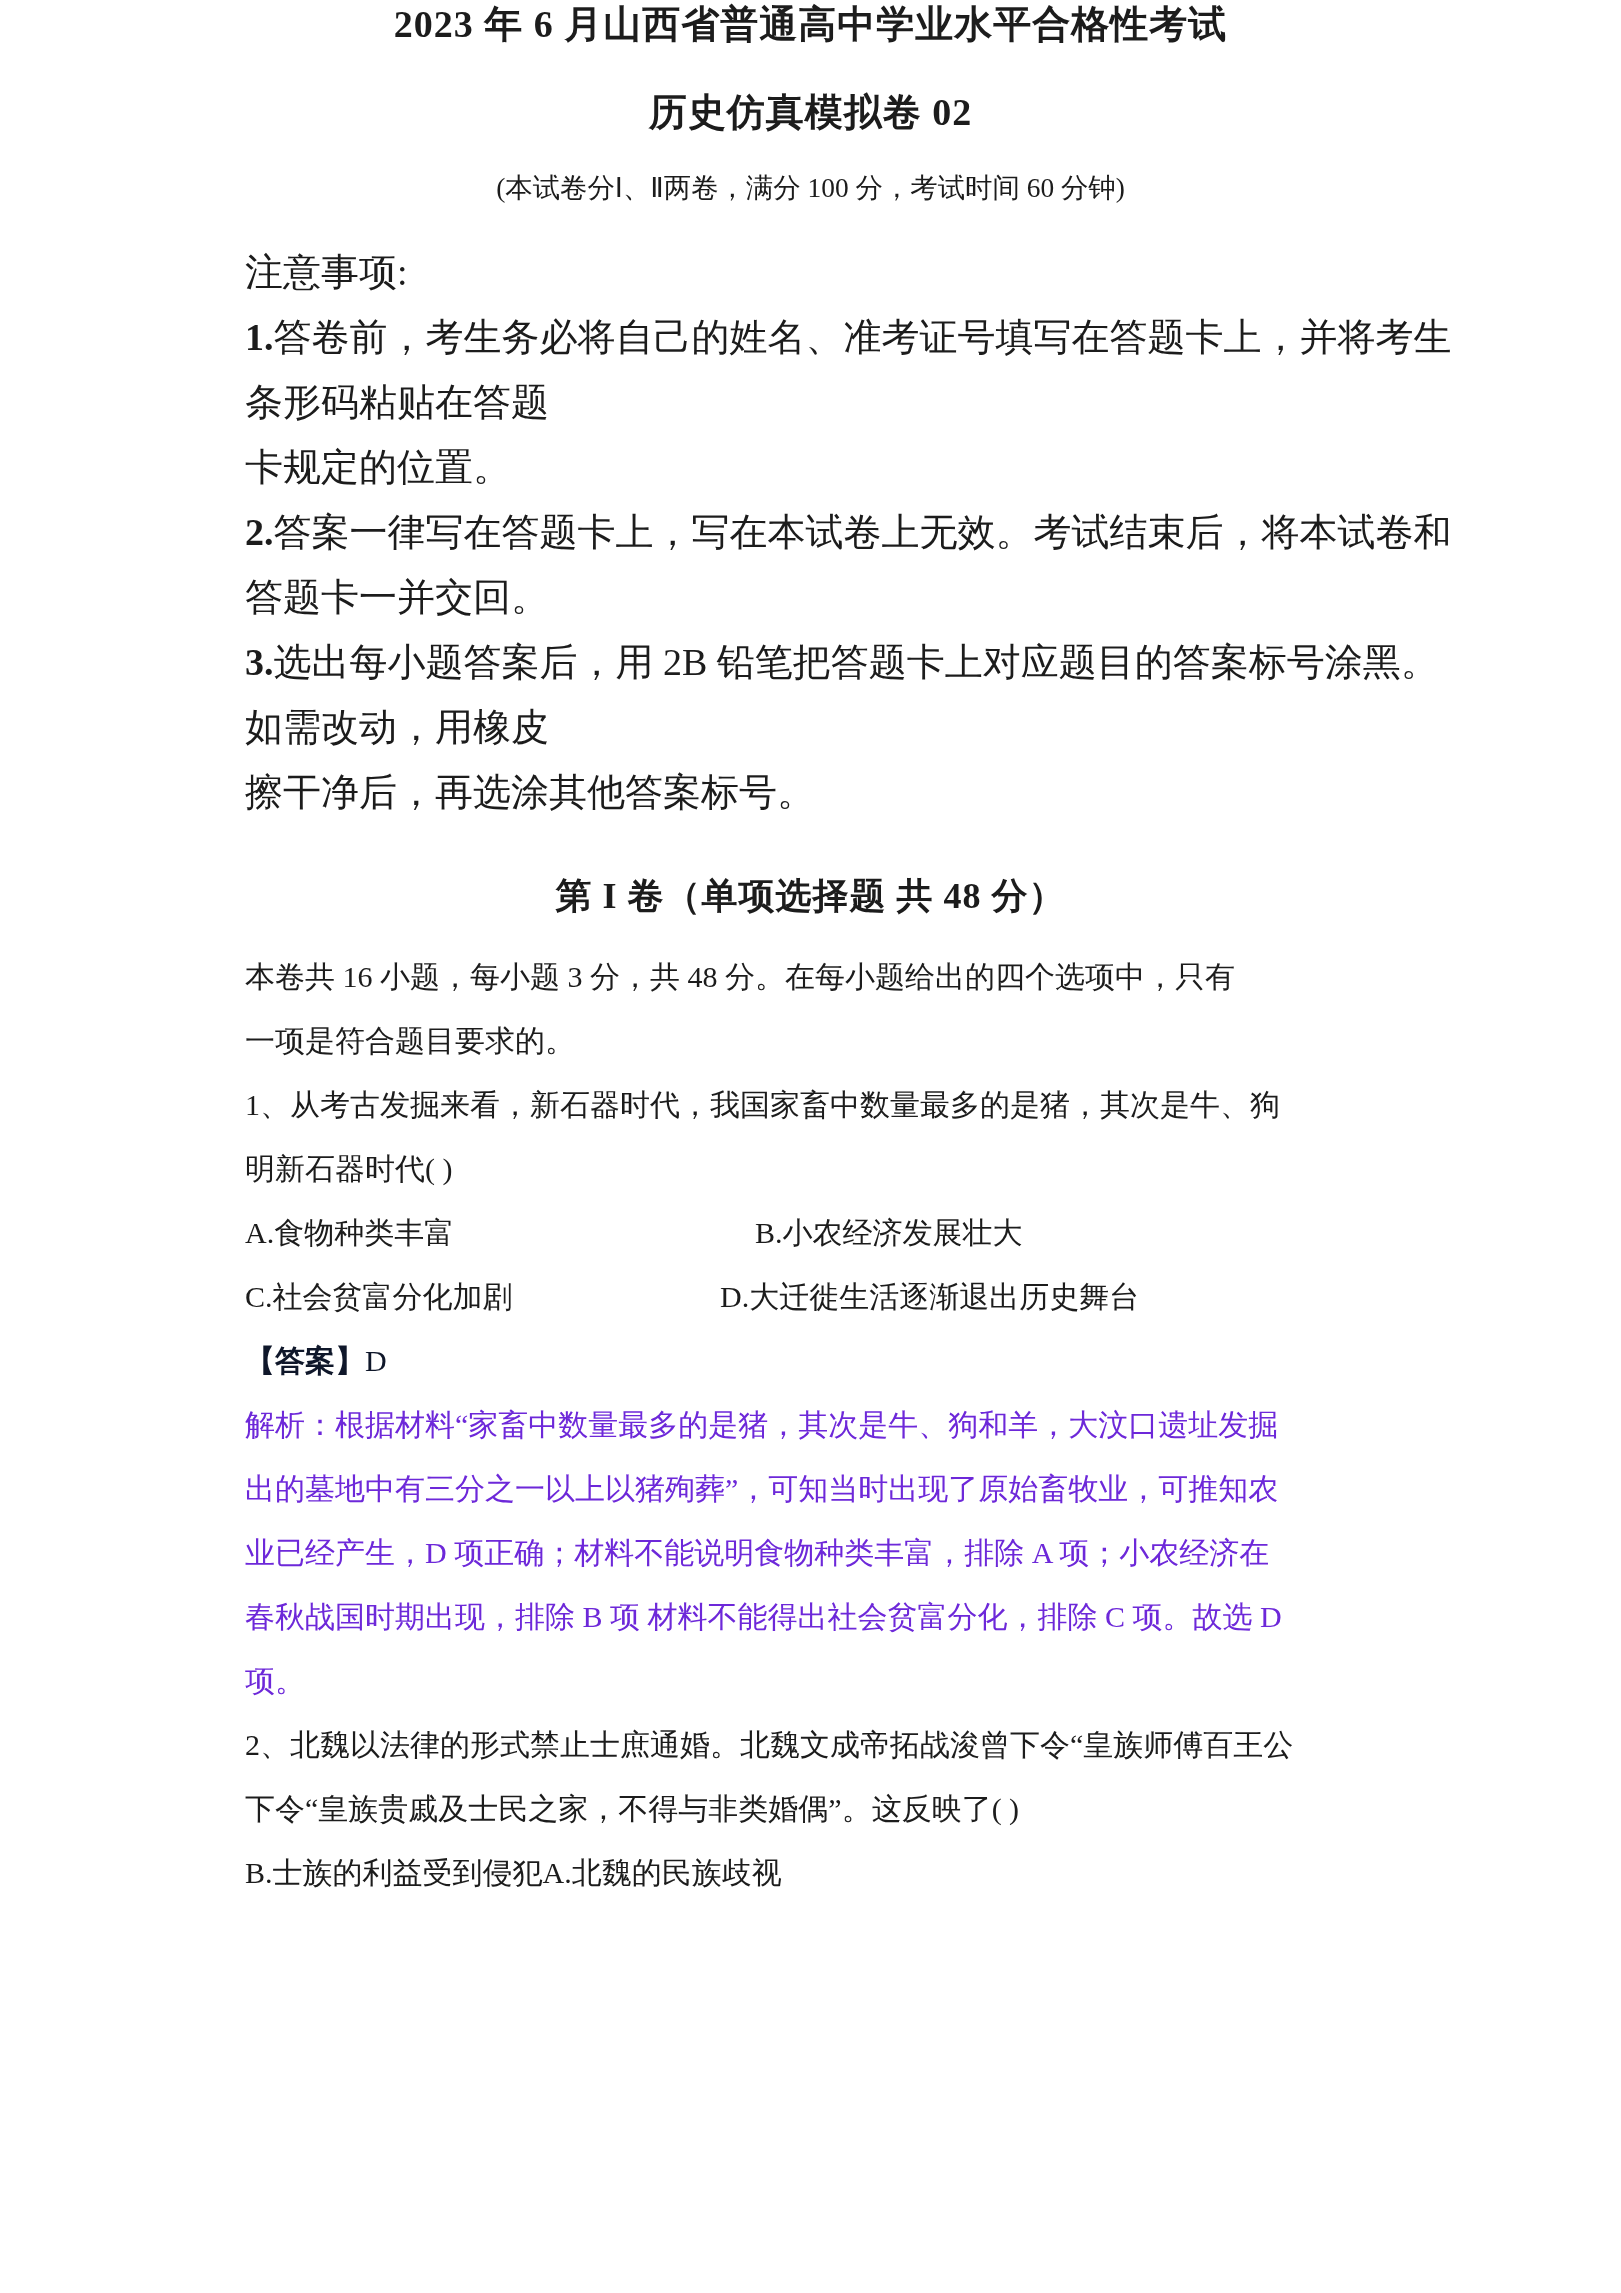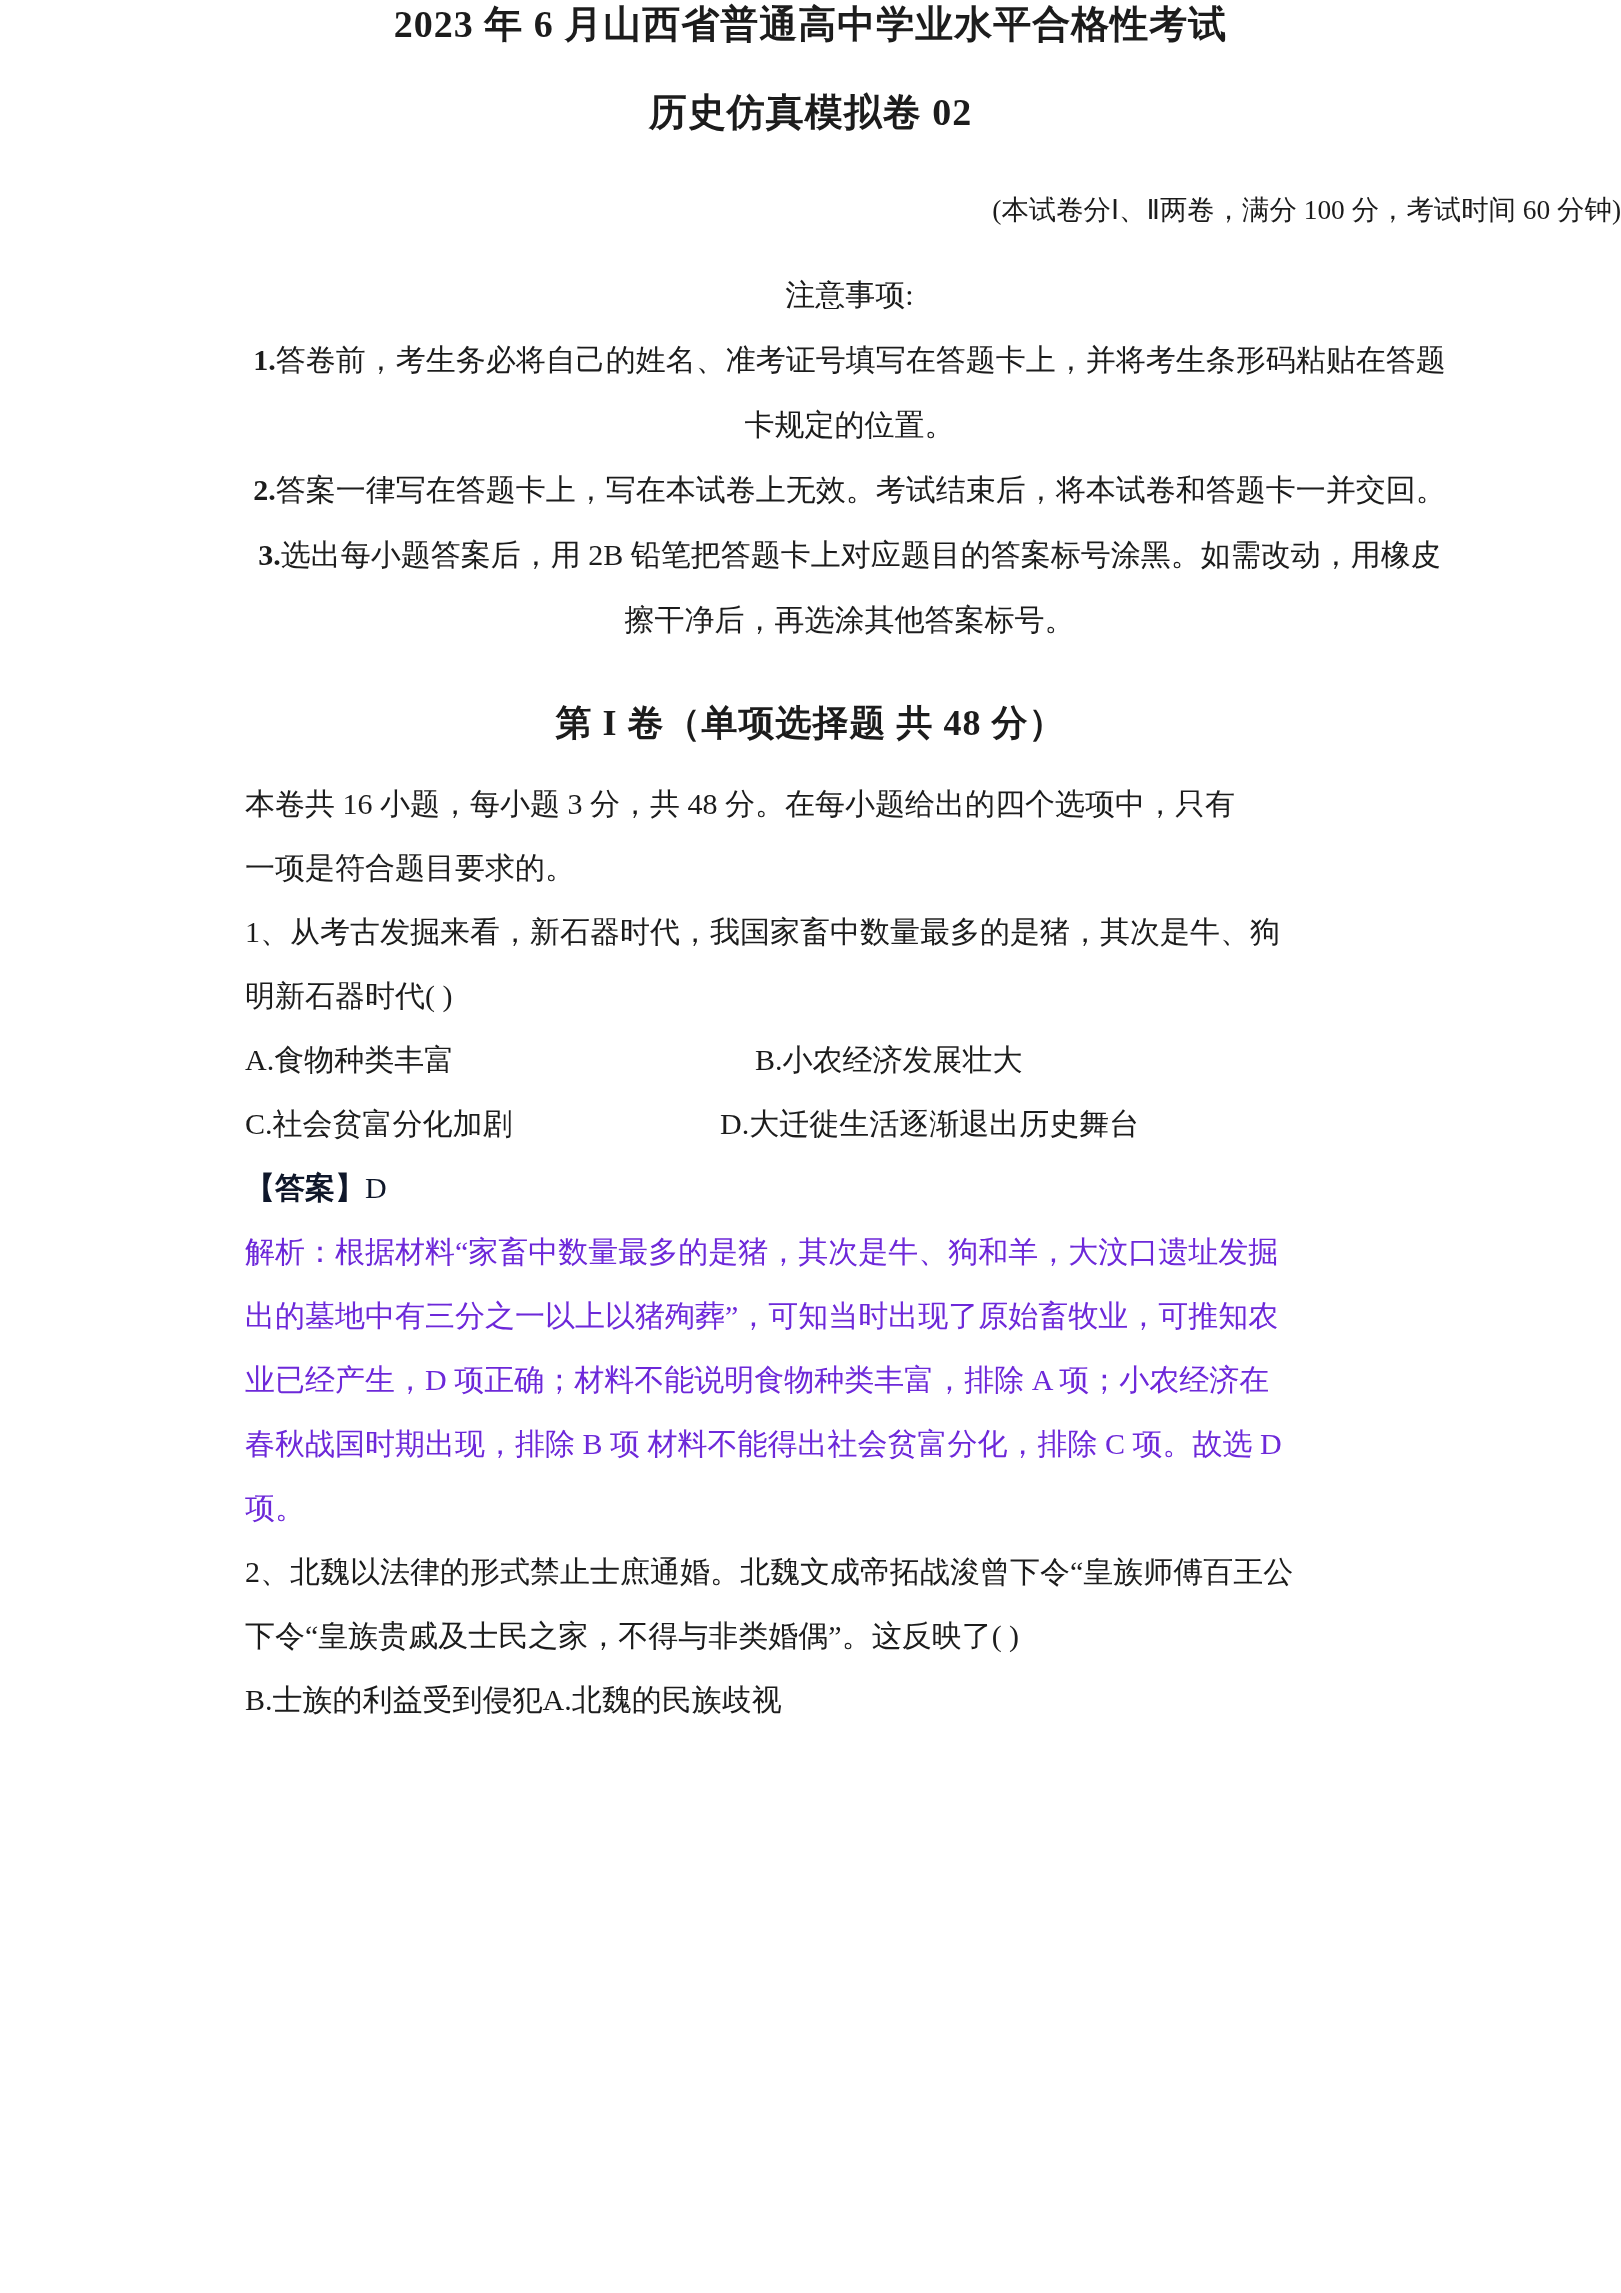--- a/index.html
+++ b/index.html
@@ -17,30 +17,29 @@
   .subtitle {
     text-align: center;
     font-size: 38px;
     line-height: 49px;
     font-weight: 700;
     letter-spacing: 1px;
   }
   .subtitle { margin-top: 39px; }
 
   .exam-info {
-    text-align: right;
+    text-align: center;
     font-size: 27.4px;
     line-height: 33px;
-    margin-top: 57px;
+    margin-top: 35px;
   }
 
   .notes {
     margin: 35px 167px 0 245px;
-    font-size: 30px;
-    text-align: center;
+    font-size: 38px;
   }
   .note-heading { line-height: 65px; }
   .note-line { line-height: 65px; }
   .note-num { font-weight: 700; }
 
   .sec-heading {
     text-align: center;
     font-size: 36px;
     line-height: 49px;
     font-weight: 700;

